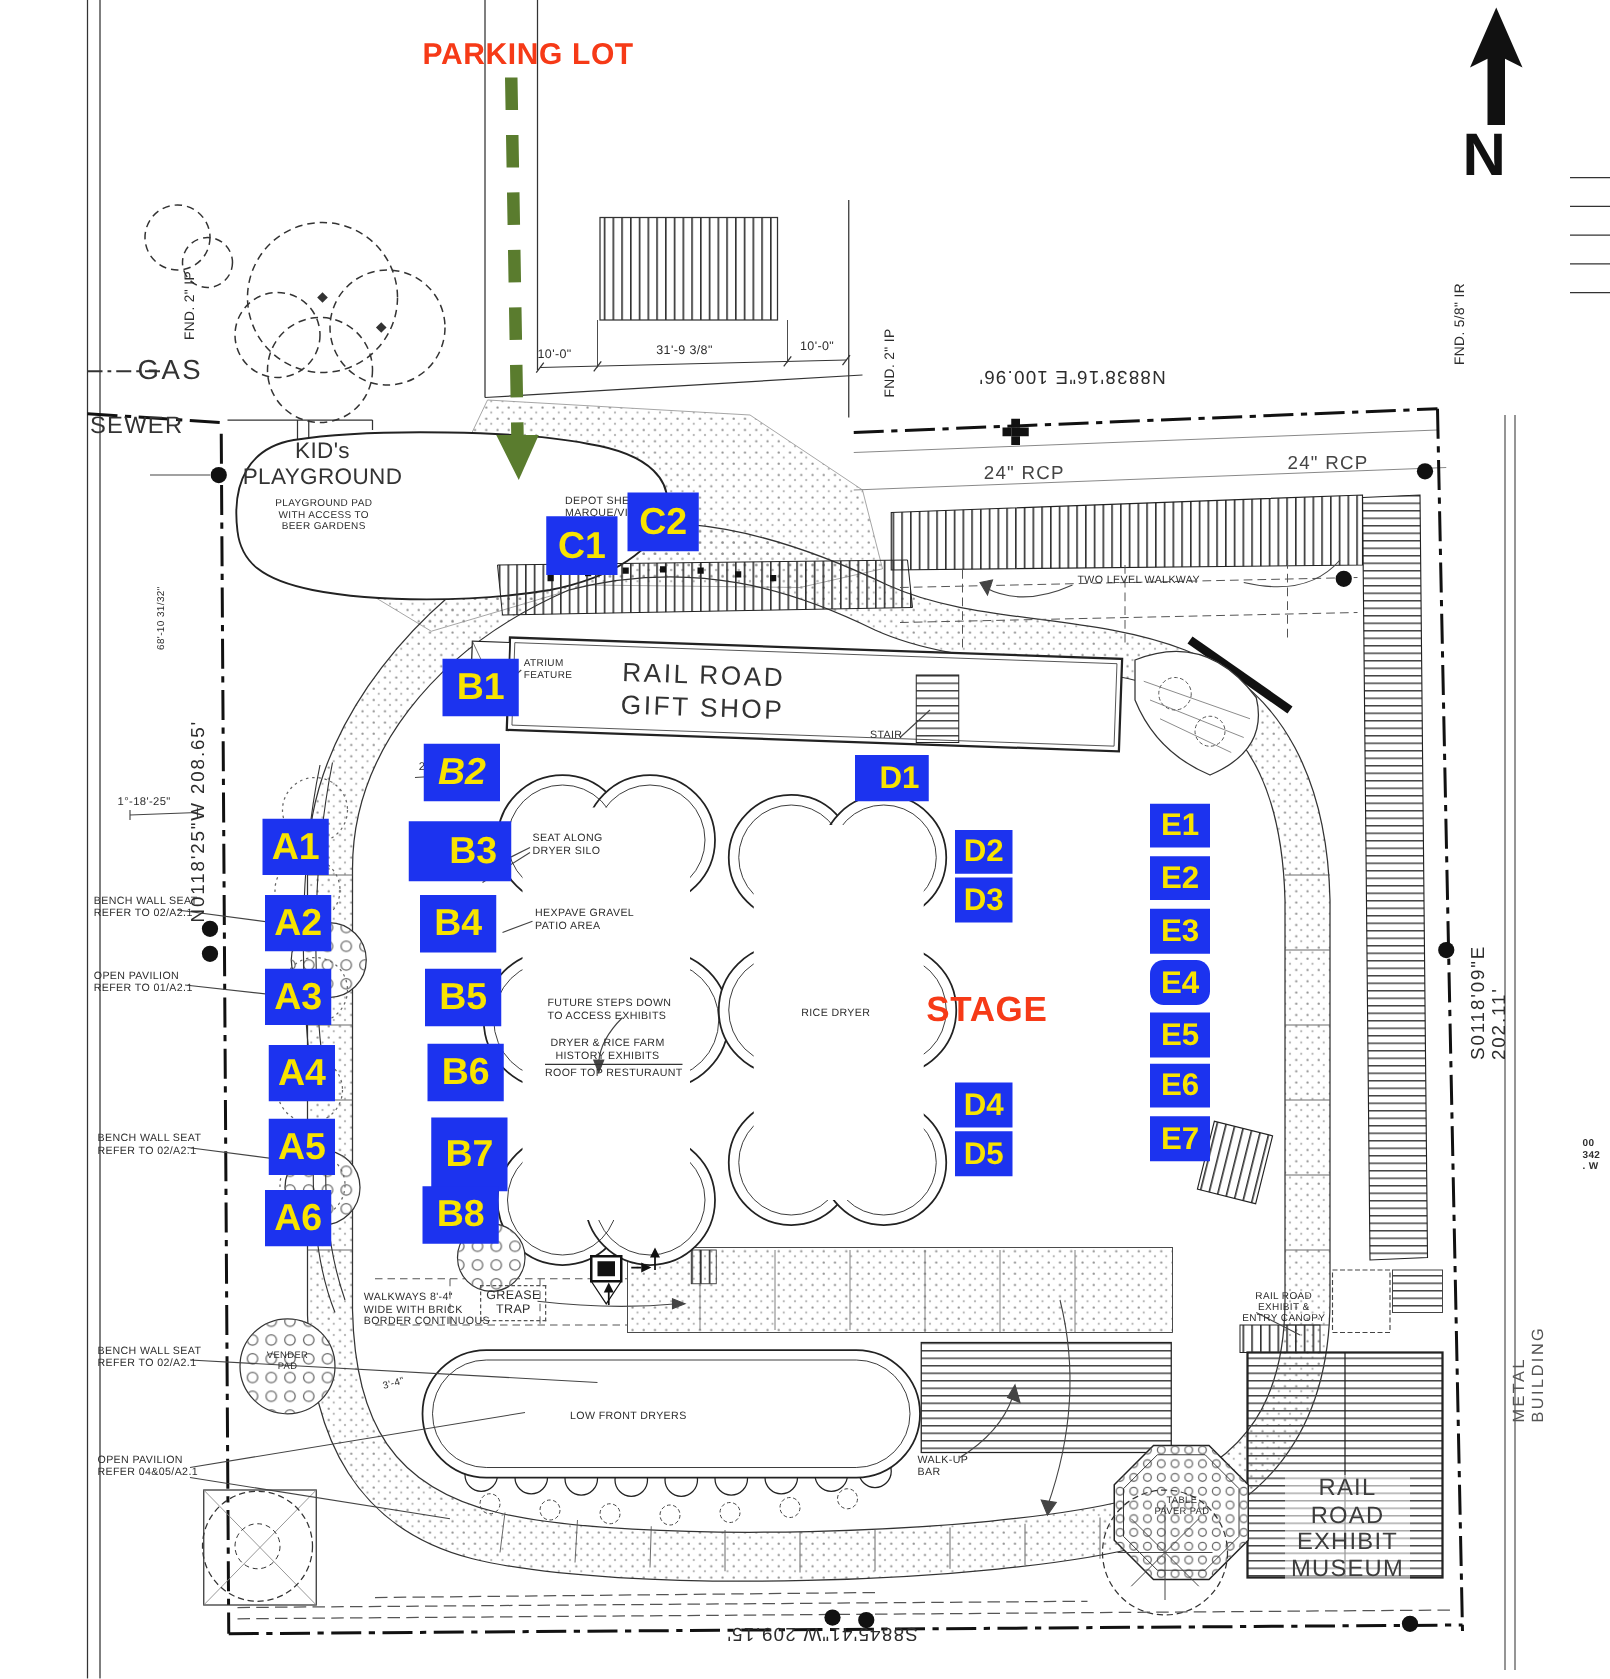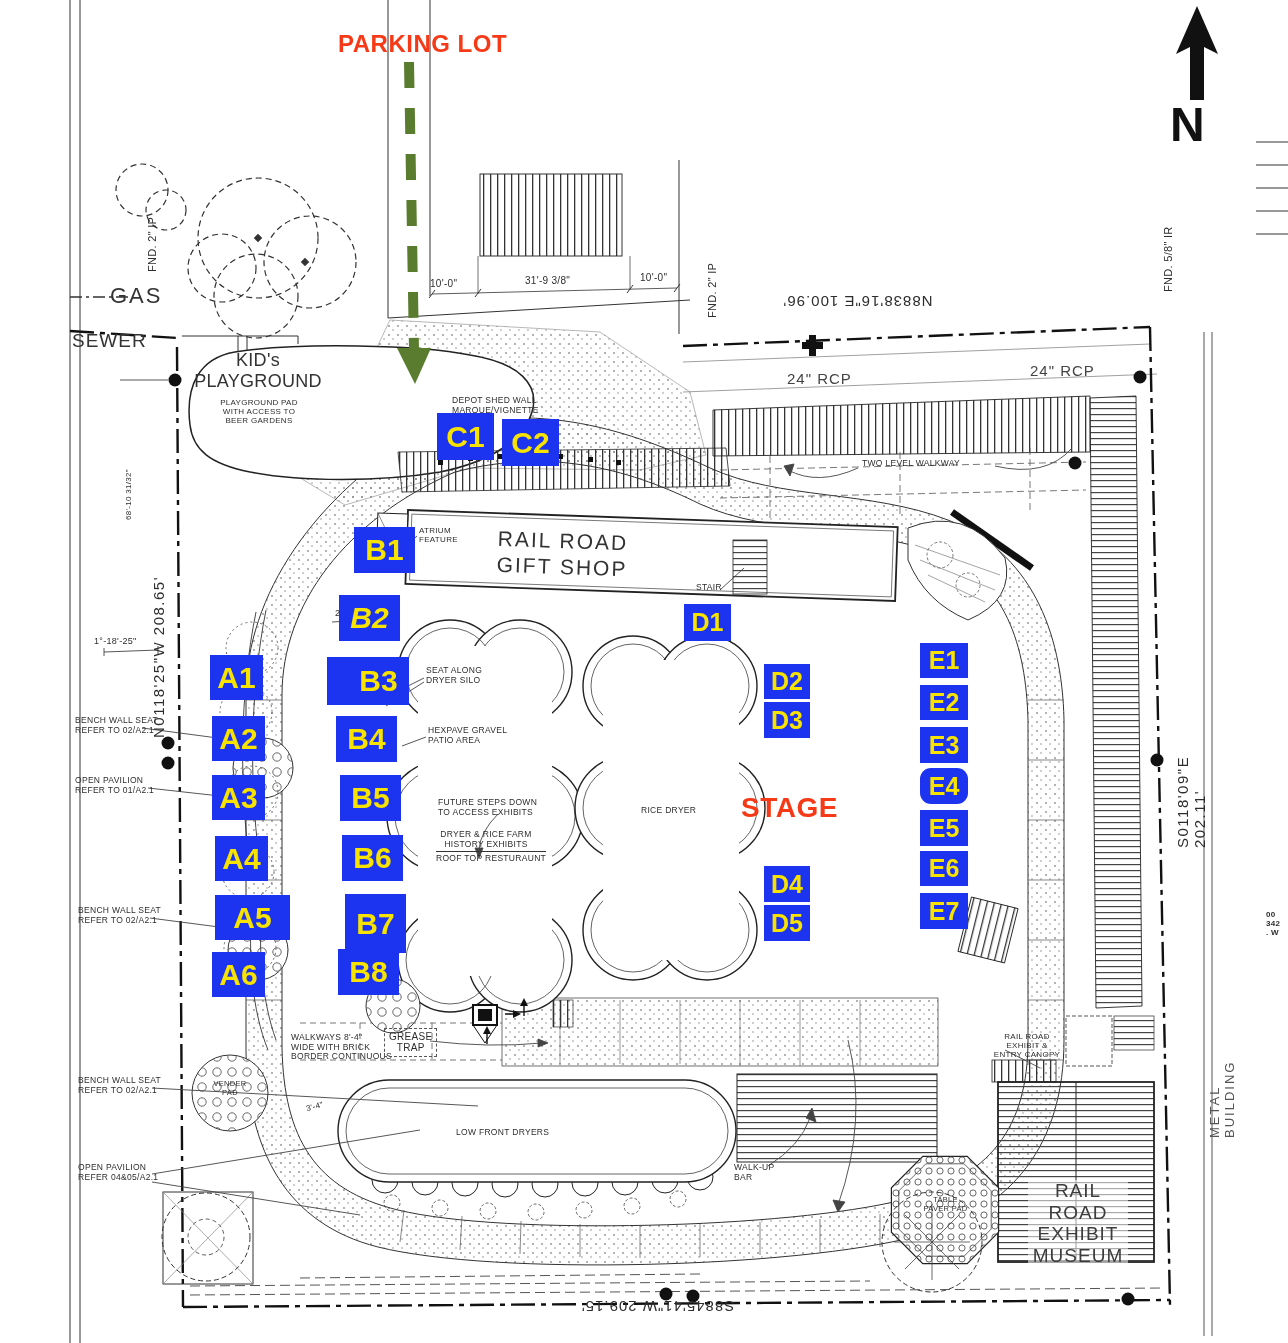--- a/index.html
+++ b/index.html
@@ -429,36 +429,36 @@
 <div class="lbl rotl" style="left:1208px;top:1138px;font-size:13px;letter-spacing:2px;color:#555;">METAL BUILDING</div>
 <div class="lbl rot180 ctr" style="left:550px;top:1298px;width:215px;font-size:15px;letter-spacing:1px;">S8845'41"W 209.15'</div>
 <div class="lbl" style="left:1266px;top:910px;font-size:8px;font-weight:bold;">00
 342
 . W</div>
 
 <div class="booth" style="left:210px;top:655px;width:53px;height:45px;">A1</div>
 <div class="booth" style="left:212px;top:716px;width:53px;height:45px;">A2</div>
 <div class="booth" style="left:212px;top:775px;width:53px;height:45px;">A3</div>
 <div class="booth" style="left:215px;top:836px;width:53px;height:45px;">A4</div>
-<div class="booth" style="left:215px;top:895px;width:75px;height:45px;">A5</div>
+<div class="booth" style="left:215px;top:895px;width:53px;height:45px;">A5</div>
 <div class="booth" style="left:212px;top:952px;width:53px;height:45px;">A6</div>
 
 <div class="booth" style="left:354px;top:527px;width:61px;height:46px;">B1</div>
 <div class="booth" style="left:339px;top:595px;width:61px;height:46px;font-style:italic;">B2</div>
 <div class="booth" style="left:327px;top:657px;width:61px;height:48px;padding-left:21px;">B3</div>
 <div class="booth" style="left:336px;top:716px;width:61px;height:46px;">B4</div>
 <div class="booth" style="left:340px;top:775px;width:61px;height:46px;">B5</div>
 <div class="booth" style="left:342px;top:835px;width:61px;height:46px;">B6</div>
 <div class="booth" style="left:345px;top:894px;width:61px;height:59px;">B7</div>
 <div class="booth" style="left:338px;top:949px;width:61px;height:46px;">B8</div>
 
 <div class="booth" style="left:437px;top:413px;width:57px;height:47px;">C1</div>
-<div class="booth" style="left:502px;top:419px;width:57px;height:47px;">C2</div>
-
-<div class="booth sm" style="left:684px;top:604px;width:47px;height:37px;">D1</div>
+<div class="booth" style="left:502px;top:394px;width:57px;height:47px;">C2</div>
+
+<div class="booth sm" style="left:684px;top:604px;width:47px;height:37px;padding-left:12px;">D1</div>
 <div class="booth sm" style="left:764px;top:664px;width:46px;height:35px;">D2</div>
 <div class="booth sm" style="left:764px;top:702px;width:46px;height:36px;">D3</div>
 <div class="booth sm" style="left:764px;top:866px;width:46px;height:36px;">D4</div>
 <div class="booth sm" style="left:764px;top:905px;width:46px;height:36px;">D5</div>
 
 <div class="booth sm" style="left:920px;top:643px;width:48px;height:35px;">E1</div>
 <div class="booth sm" style="left:920px;top:685px;width:48px;height:35px;">E2</div>
 <div class="booth sm" style="left:920px;top:727px;width:48px;height:36px;">E3</div>
 <div class="booth sm" style="left:920px;top:768px;width:48px;height:36px;border-radius:11px;">E4</div>
 <div class="booth sm" style="left:920px;top:810px;width:48px;height:36px;">E5</div>

